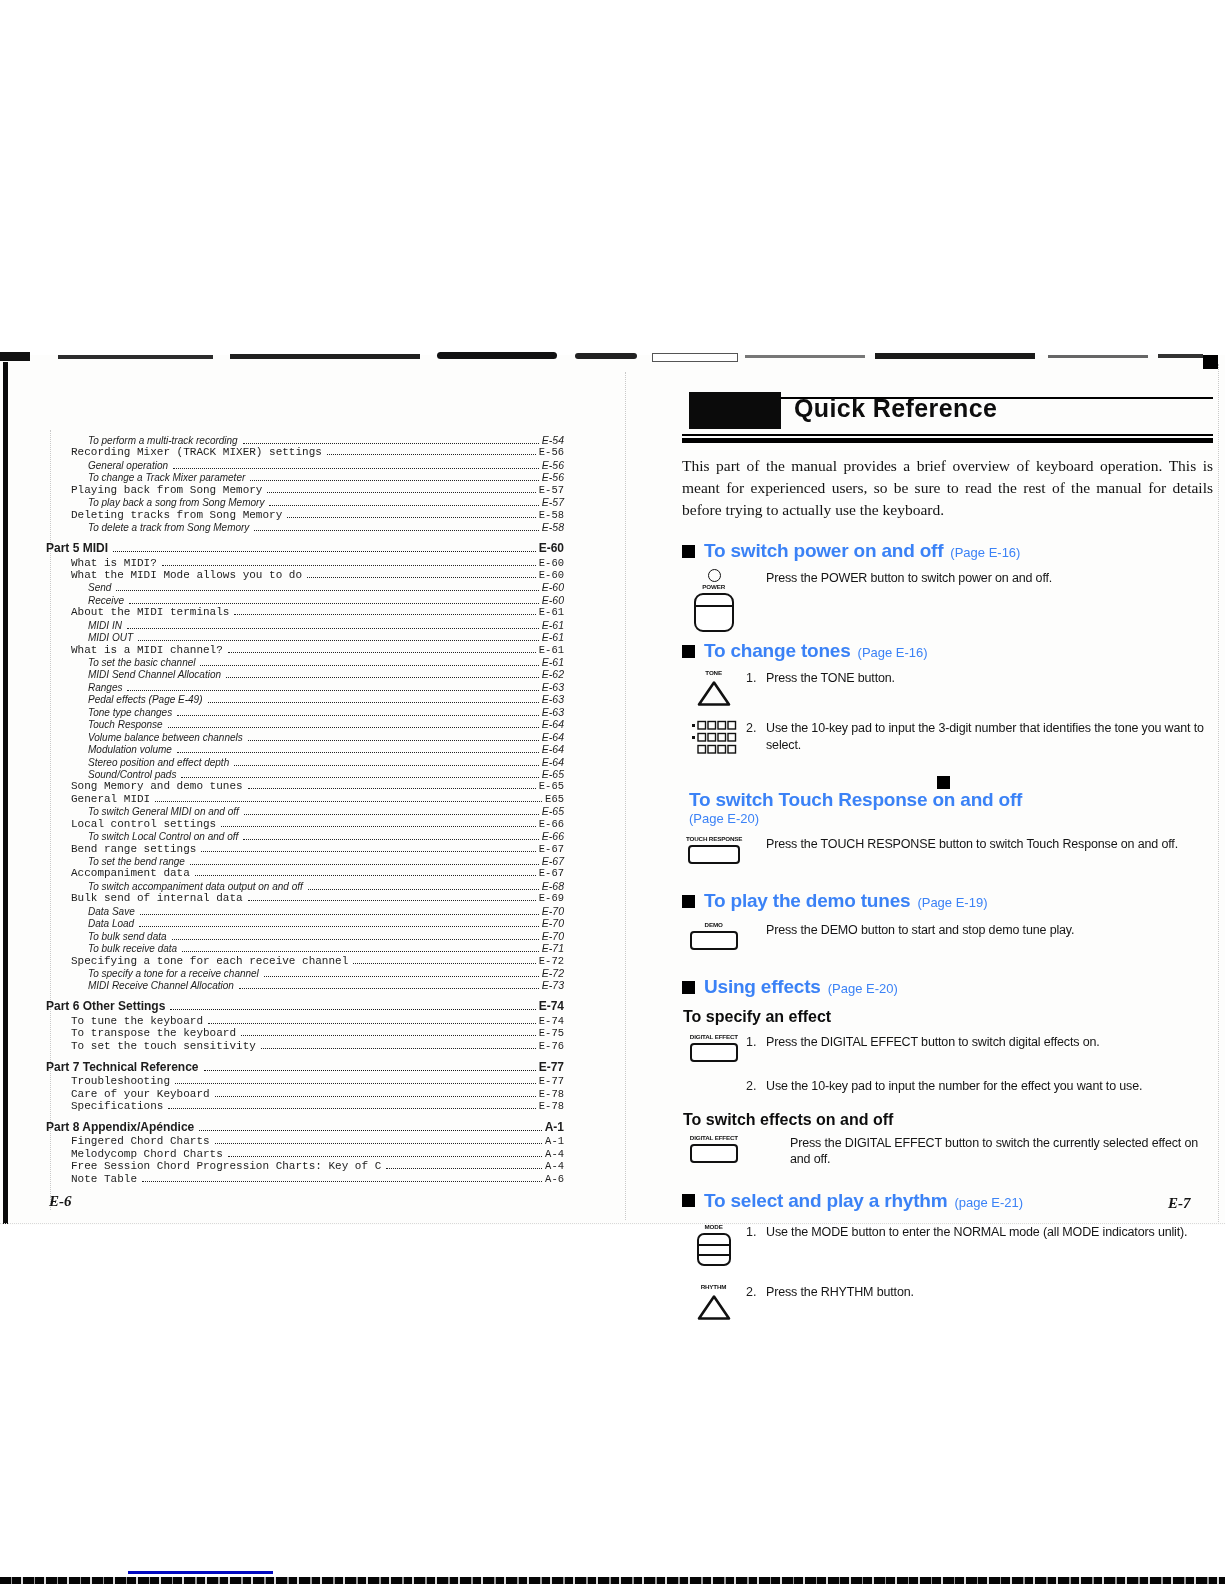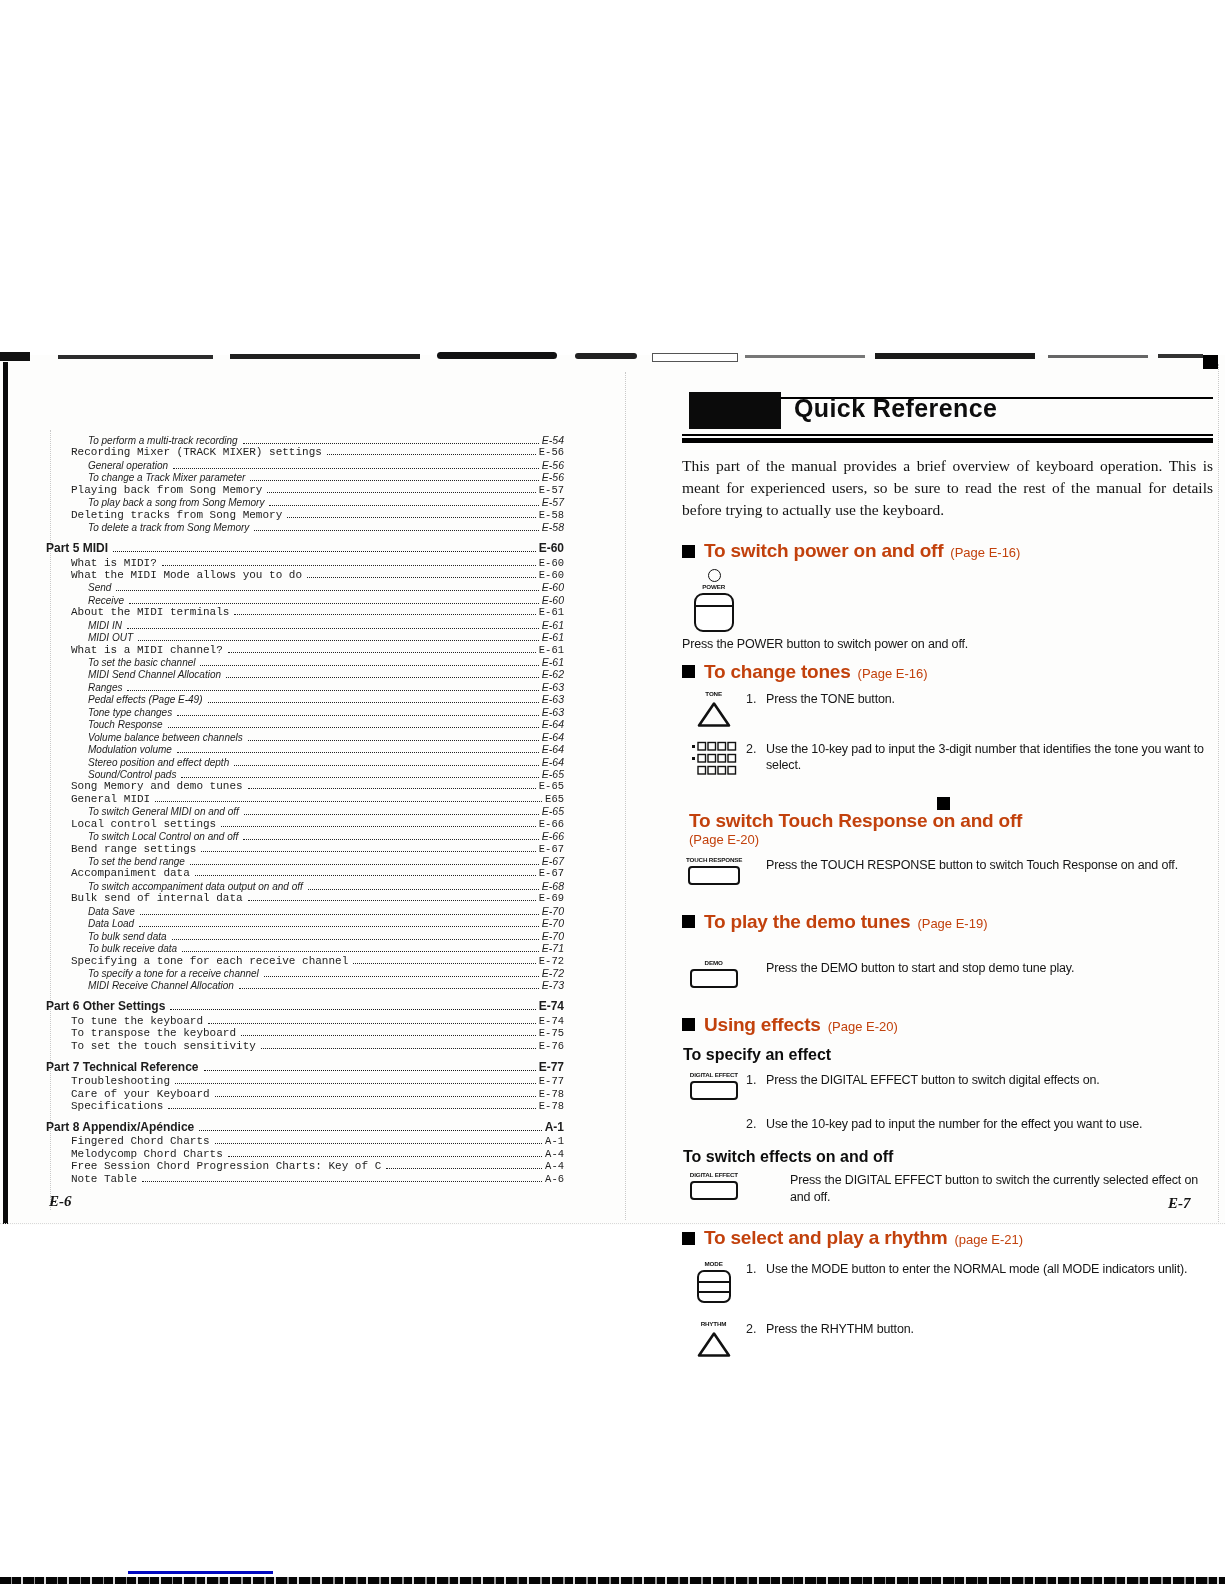--- a/index.html
+++ b/index.html
@@ -34,21 +34,21 @@
   #qr{position:absolute;left:682px;top:392px;width:531px;}
   .qr-header{position:relative;height:51px;}
   .qr-topline{position:absolute;left:10px;right:0;top:5px;height:2px;background:#000;}
   .qr-black-box{position:absolute;left:7px;top:0;width:92px;height:37px;background:#0b0b0b;}
   .qr-title{position:absolute;left:112px;top:2px;font-size:25px;font-weight:bold;letter-spacing:.4px;color:#0d0d0d;}
   .qr-rule-thin{position:absolute;left:0;right:0;top:42px;height:2px;background:#000;}
   .qr-rule-thick{position:absolute;left:0;right:0;top:46px;height:5px;background:#000;}
   .qr-intro{margin-top:12px;font-family:"Liberation Serif",serif;font-size:15.5px;line-height:21.8px;
             text-align:justify;color:#121212;}
 
-  .sec-head{display:flex;align-items:baseline;font-size:19px;font-weight:bold;color:#c2410c;letter-spacing:-0.2px;}
+  .sec-head{display:flex;align-items:baseline;font-size:19px;font-weight:bold;color:#3b82f6;letter-spacing:-0.2px;}
   .sec-head .bullet{width:13px;height:13px;background:#000;margin-right:9px;flex:none;align-self:center;}
   .sec-head .pref{font-size:13px;font-weight:normal;margin-left:7px;letter-spacing:0;}
   .sub-head{font-size:16px;font-weight:bold;color:#0d0d0d;margin-left:1px;}
 
   .step{display:flex;align-items:flex-start;}
   .ic-col{width:64px;flex:none;display:flex;flex-direction:column;align-items:center;padding-top:1px;}
   .num-col{width:20px;flex:none;font-size:12.5px;line-height:16.5px;padding-top:2px;}
   .stext{flex:1;font-size:12.5px;line-height:16.5px;letter-spacing:-0.15px;padding-top:2px;color:#151515;}
 
   .ic-label{font-size:8px;font-weight:bold;letter-spacing:-0.2px;transform:scale(0.78);white-space:nowrap;
@@ -381,21 +381,21 @@
       <div class="qr-rule-thin"></div>
       <div class="qr-rule-thick"></div>
     </div>
     <div class="qr-intro">This part of the manual provides a brief overview of keyboard operation. This is meant for experienced users, so be sure to read the rest of the manual for details before trying to actually use the keyboard.</div>
     <div id="qr-blocks">
         <div class="sec-head" style="margin-top: 20px;">
           <span class="bullet"></span>
           <span>To switch power on and off</span>
           <span class="pref">(Page E-16)</span>
         </div>
-        <div class="step" style="margin-top: 6px; flex-direction: column;">
+        <div class="step" style="margin-top: 6px;">
           <div class="ic-col">
             <div class="pcircle"></div>
             <div class="ic-label">POWER</div>
             <div class="rocker">
               <div class="rline" style="top: 10px;"></div>
             </div>
           </div>
           <div class="num-col"></div>
           <div class="stext">Press the POWER button to switch power on and off.</div>
         </div>
@@ -447,21 +447,21 @@
             <div class="flatrect" style="width: 48px;"></div>
           </div>
           <div class="num-col"></div>
           <div class="stext">Press the TOUCH RESPONSE button to switch Touch Response on and off.</div>
         </div>
         <div class="sec-head" style="margin-top: 26px;">
           <span class="bullet"></span>
           <span>To play the demo tunes</span>
           <span class="pref">(Page E-19)</span>
         </div>
-        <div class="step" style="margin-top: 25px; justify-content: flex-end;">
+        <div class="step" style="margin-top: 8px; justify-content: flex-end;">
           <div class="ic-col">
             <div class="ic-label">DEMO</div>
             <div class="flatrect"></div>
           </div>
           <div class="num-col"></div>
           <div class="stext">Press the DEMO button to start and stop demo tune play.</div>
         </div>
         <div class="sec-head" style="margin-top: 26px;">
           <span class="bullet"></span>
           <span>Using effects</span>

